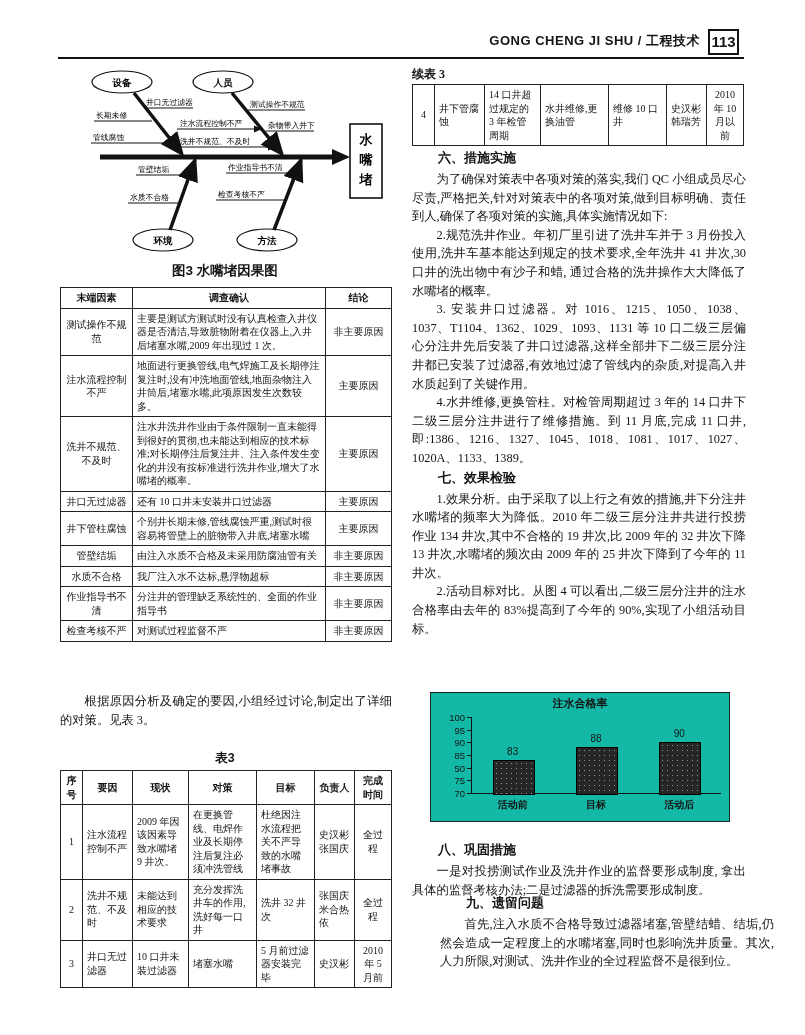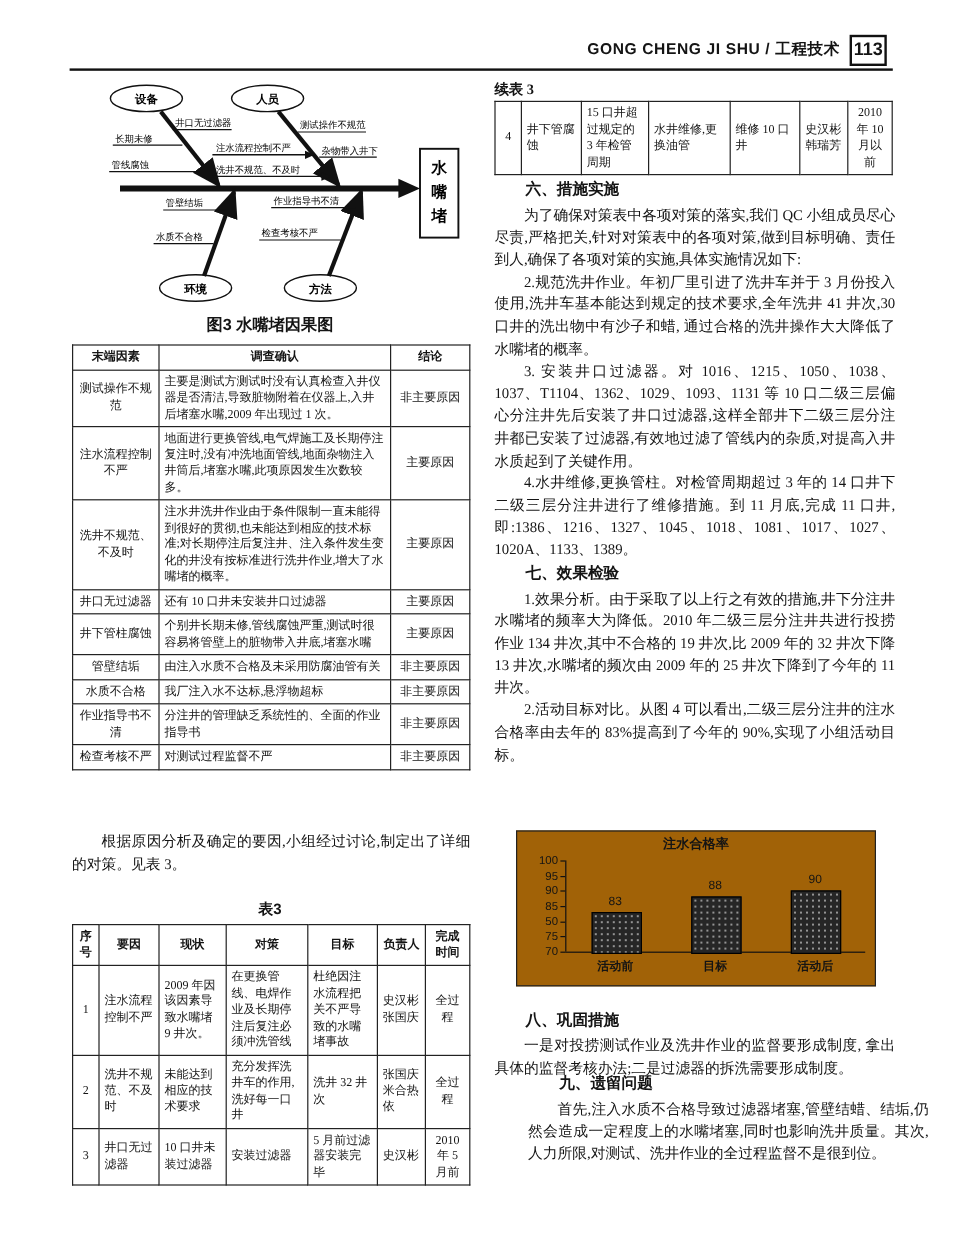--- a/index.html
+++ b/index.html
@@ -47,21 +47,21 @@
   
   .sec-heading{font-weight:bold;font-size:13px;text-indent:2em;
     font-family:"Liberation Sans",sans-serif;margin:0 0 2px 0;line-height:20px;}
   .para{margin:0;font-size:12.3px;line-height:18.6px;text-indent:2em;text-align:justify;}
   .section5{position:absolute;left:60px;top:692px;width:332px;}
   .right-flow{position:absolute;left:412px;top:148px;width:334px;}
   .section8{position:absolute;left:412px;top:840px;width:334px;}
   .section9{position:absolute;left:412px;top:893px;width:334px;margin-left:28px;}
   
   .chart-box{position:absolute;left:430px;top:692px;width:298px;height:128px;
-    border:1.5px solid #222;background:#a16207;}
+    border:1.5px solid #222;background:#14b8a6;}
   .chart-title{position:absolute;top:3px;left:0;width:100%;text-align:center;
     font-weight:bold;font-size:11px;font-family:"Liberation Sans",sans-serif;}
   .plot{position:absolute;inset:0;}
   .axis-line{position:absolute;background:#111;}
   .ytick-label{position:absolute;width:24px;text-align:right;font-size:9.5px;
     font-family:"Liberation Sans",sans-serif;line-height:11px;}
   .ytick-mark{position:absolute;width:4px;height:1px;background:#111;}
   .bar{position:absolute;background-color:#262626;border:1px solid #000;
     background-image:radial-gradient(circle, rgba(255,255,255,.5) .8px, transparent .9px);
     background-size:5px 5px;}
@@ -248,21 +248,21 @@
         <td>未能达到相应的技术要求</td>
         <td>充分发挥洗井车的作用,洗好每一口井</td>
         <td>洗井 32 井次</td>
         <td>张国庆 米合热依</td>
         <td>全过程</td>
       </tr>
       <tr>
         <td>3</td>
         <td>井口无过滤器</td>
         <td>10 口井未装过滤器</td>
-        <td>安装过滤器</td>
+        <td>堵塞水嘴</td>
         <td>5 月前过滤器安装完毕</td>
         <td>史汉彬</td>
         <td>2010 年 5 月前</td>
       </tr>
     </tbody>
 </table>
 
 <div class="cont-label">续表 3</div>
 <table class="cont-table plan-table">
   <colgroup>
@@ -271,21 +271,21 @@
       <col class="k3">
       <col class="k4">
       <col class="k5">
       <col class="k6">
       <col class="k7">
     </colgroup>
   <tbody>
       <tr>
         <td>4</td>
         <td>井下管腐蚀</td>
-        <td>15 口井超过规定的 3 年检管周期</td>
+        <td>14 口井超过规定的 3 年检管周期</td>
         <td>水井维修,更换油管</td>
         <td>维修 10 口井</td>
         <td>史汉彬 韩瑞芳</td>
         <td>2010 年 10 月以前</td>
       </tr>
     </tbody>
 </table>
 
 <div class="right-flow">
   <div class="sec-heading">六、措施实施</div>

